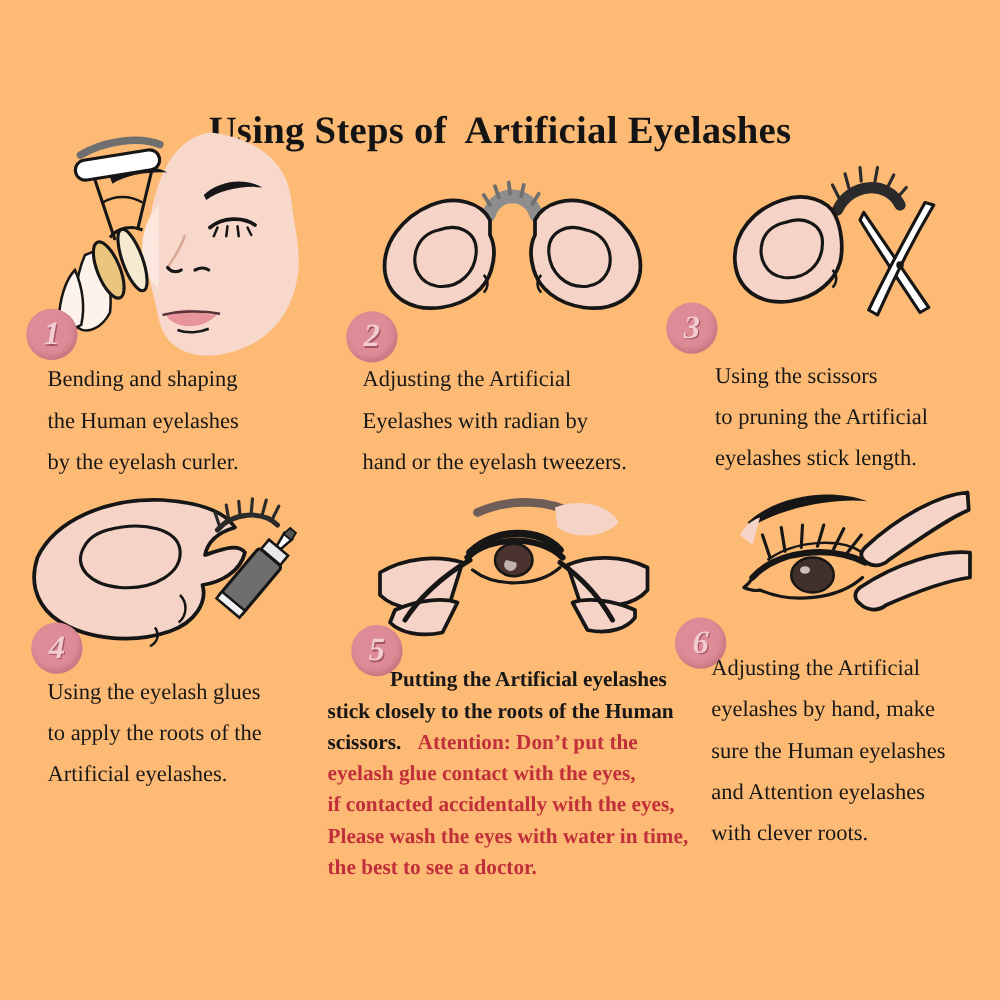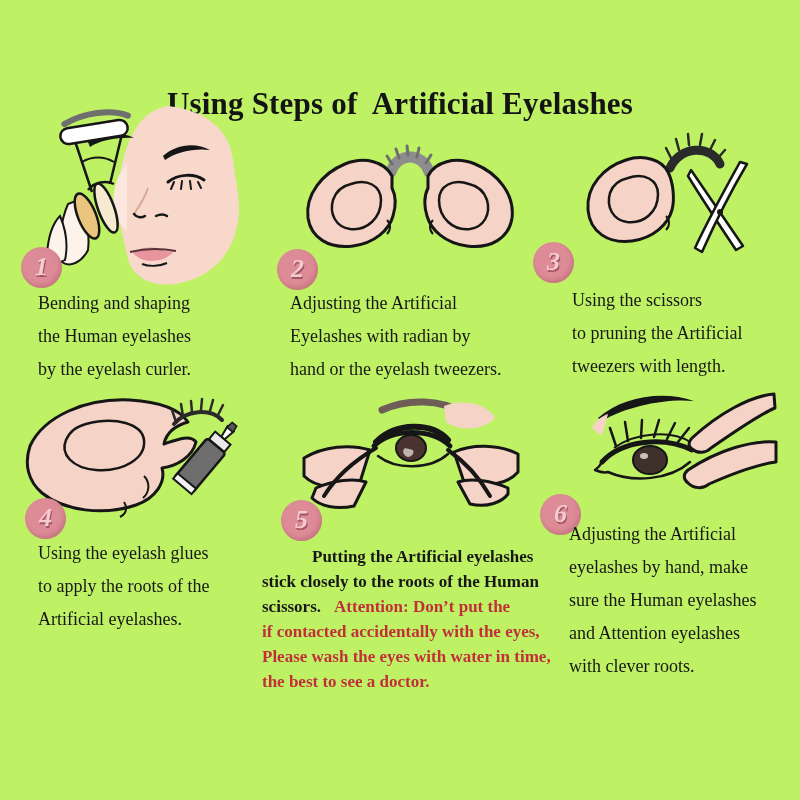--- a/index.html
+++ b/index.html
@@ -1,19 +1,19 @@
 <!DOCTYPE html>
 <html><head>
 <meta charset="utf-8">
 <style>
   html,body{margin:0;padding:0;}
   .canvas{
     position:relative;
     width:800px;height:800px;
-    background:#bef264;
+    background:#fdba74;
     font-family:"Liberation Serif","DejaVu Serif",serif;
     overflow:hidden;
   }
   .title{
     position:absolute;top:86px;left:0;width:100%;
     text-align:center;
     font-size:31px;font-weight:700;color:#141414;
     white-space:pre;
     letter-spacing:.2px;
   }
@@ -196,35 +196,36 @@
 
   <div class="steptext" style="left:290px;top:287px;">
     <div class="line">Adjusting the Artificial</div>
     <div class="line">Eyelashes with radian by</div>
     <div class="line">hand or the eyelash tweezers.</div>
   </div>
 
   <div class="steptext" style="left:572px;top:284px;">
     <div class="line">Using the scissors</div>
     <div class="line">to pruning the Artificial</div>
-    <div class="line">tweezers with length.</div>
+    <div class="line">eyelashes stick length.</div>
   </div>
 
   <div class="steptext" style="left:38px;top:537px;">
     <div class="line">Using the eyelash glues</div>
     <div class="line">to apply the roots of the</div>
     <div class="line">Artificial eyelashes.</div>
   </div>
 
-  <div class="steptext-small" style="left:262px;top:544px;">
+  <div class="steptext-small" style="left:262px;top:531px;">
     <div class="line indent">Putting the Artificial eyelashes</div>
     <div class="line">stick closely to the roots of the Human</div>
     <div class="line">
       <span>scissors.</span><span class="red gapleft">Attention: Don’t put the</span>
     </div>
+    <div class="line red">eyelash glue contact with the eyes,</div>
     <div class="line red">if contacted accidentally with the eyes,</div>
     <div class="line red">Please wash the eyes with water in time,</div>
     <div class="line red">the best to see a doctor.</div>
   </div>
 
   <div class="steptext" style="left:569px;top:518px;">
     <div class="line">Adjusting the Artificial</div>
     <div class="line">eyelashes by hand, make</div>
     <div class="line">sure the Human eyelashes</div>
     <div class="line">and Attention eyelashes</div>

